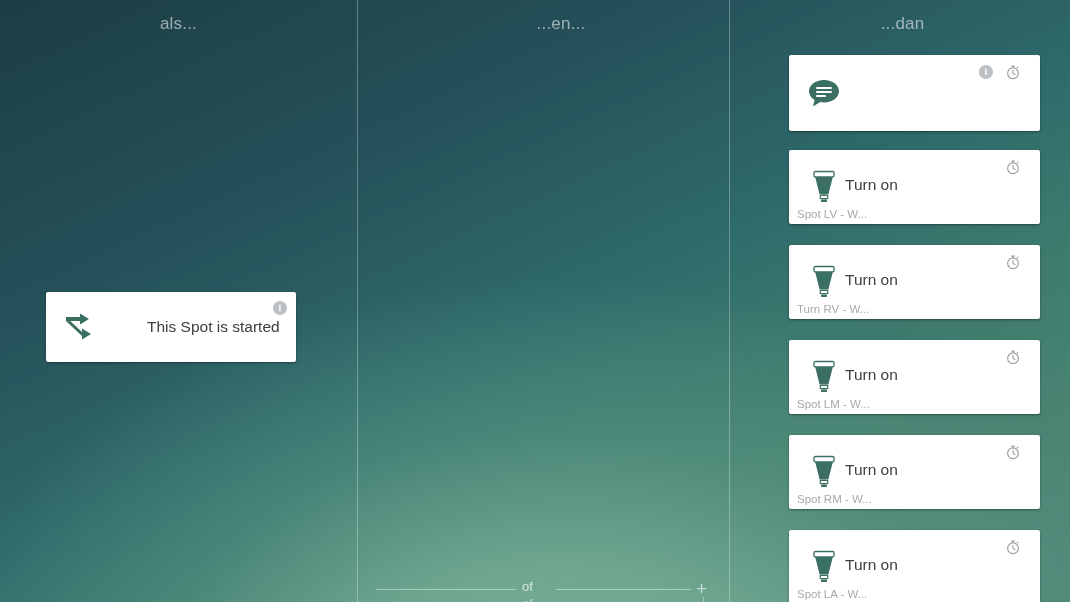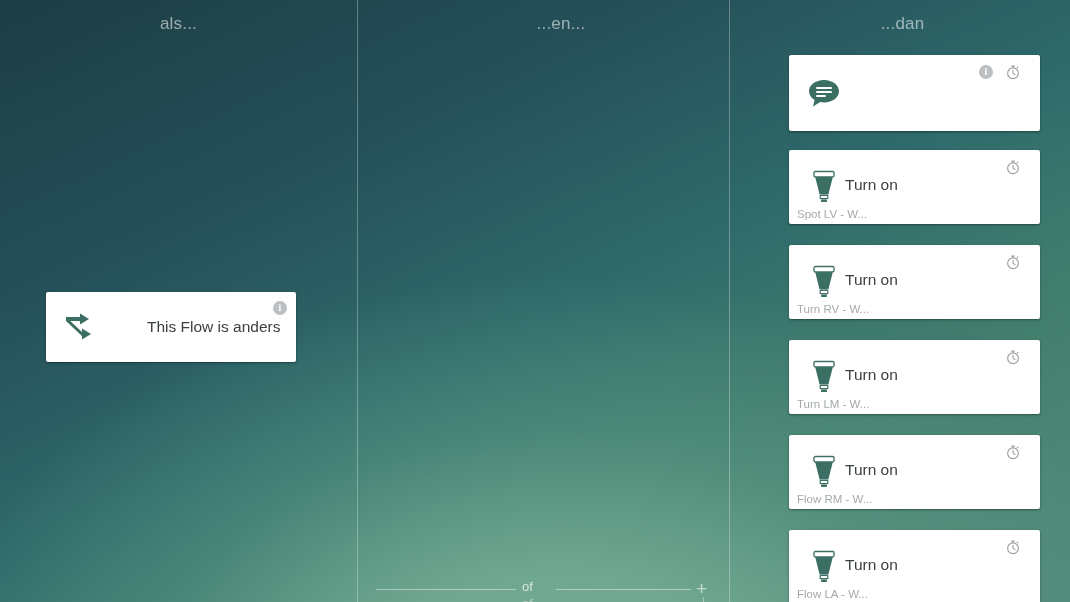--- a/index.html
+++ b/index.html
@@ -183,21 +183,21 @@
   <div class="card" id="card-flow">
     <span class="card-icon">
       <svg viewBox="0 0 34 30" width="34" height="30">
         <g fill="#3c6f63">
           <path d="M1 6 h18 v-4 l9 6.5 -9 6.5 v-4 h-18 z" opacity="0"></path>
           <path d="M2 5 L16 5 L16 1.5 L25 7 L16 12.5 L16 9 L2 9 Z"></path>
           <path d="M2 5 L18 20 L18 16.5 L27 22 L18 27.5 L18 24 L2 9 Z"></path>
         </g>
       </svg>
     </span>
-    <div class="card-title" id="flow-title">This Flow is anders</div>
+    <div class="card-title" id="flow-title">This Spot is started</div>
     <div class="badge-info" style="right:9px; top:9px;">i</div>
   </div>
 
   <div class="card" id="card-say">
     <span class="card-icon">
       <svg viewBox="0 0 34 32" width="34" height="32">
         <path d="M17 3 C8.5 3 2 8 2 14.2 C2 17.8 4.2 21 7.6 23 L6 29.5 L13.2 25.1 C14.4 25.3 15.7 25.4 17 25.4 C25.5 25.4 32 20.4 32 14.2 C32 8 25.5 3 17 3 Z" fill="#3c6f63"></path>
         <rect x="9" y="10" width="16" height="2.1" rx="1" fill="#ffffff"></rect>
         <rect x="9" y="14" width="16" height="2.1" rx="1" fill="#ffffff"></rect>
         <rect x="9" y="18" width="10" height="2.1" rx="1" fill="#ffffff"></rect>
@@ -272,21 +272,21 @@
   <div class="card" style="left:789px; top:340px; width:251px; height:74px;">
     <span class="card-icon">
       <svg viewBox="0 0 26 36" width="26" height="36">
         <path d="M4.5 2.5 h17 a1.6 1.6 0 0 1 1.6 1.6 v2.2 a1.6 1.6 0 0 1 -1.6 1.6 h-17 a1.6 1.6 0 0 1 -1.6 -1.6 v-2.2 a1.6 1.6 0 0 1 1.6 -1.6 z" fill="none" stroke="#3c6f63" stroke-width="1.3"></path>
         <path d="M4.2 8.1 L8.6 25.6 h8.8 L21.8 8.1 Z" fill="#3c6f63"></path>
         <rect x="9.2" y="26.4" width="7.6" height="3.3" rx="0.6" fill="none" stroke="#3c6f63" stroke-width="1.2"></rect>
         <rect x="10.1" y="30.5" width="5.8" height="2.6" rx="0.6" fill="#3c6f63"></rect>
       </svg>
     </span>
     <div class="card-title" style="top:26px;">Turn on</div>
-    <div class="card-sub">Turn LM - W...</div>
+    <div class="card-sub">Spot LM - W...</div>
     <div class="badge-timer" style="right:19px; top:9px;">
       <svg viewBox="0 0 20 20">
         <g fill="none" stroke="#9a9fa2" stroke-width="1.4">
           <circle cx="10" cy="11.6" r="6.7"></circle>
             <path d="M10 11.6 L10 7.6"></path>
             <path d="M10 11.6 L13 13.6"></path>
           <path d="M7.7 2.6 L12.3 2.6"></path>
             <path d="M10 2.6 L10 4.9"></path>
             <path d="M14.9 5.2 L16.6 3.6"></path>
         </g>
@@ -297,21 +297,21 @@
   <div class="card" style="left:789px; top:435px; width:251px; height:74px;">
     <span class="card-icon">
       <svg viewBox="0 0 26 36" width="26" height="36">
         <path d="M4.5 2.5 h17 a1.6 1.6 0 0 1 1.6 1.6 v2.2 a1.6 1.6 0 0 1 -1.6 1.6 h-17 a1.6 1.6 0 0 1 -1.6 -1.6 v-2.2 a1.6 1.6 0 0 1 1.6 -1.6 z" fill="none" stroke="#3c6f63" stroke-width="1.3"></path>
         <path d="M4.2 8.1 L8.6 25.6 h8.8 L21.8 8.1 Z" fill="#3c6f63"></path>
         <rect x="9.2" y="26.4" width="7.6" height="3.3" rx="0.6" fill="none" stroke="#3c6f63" stroke-width="1.2"></rect>
         <rect x="10.1" y="30.5" width="5.8" height="2.6" rx="0.6" fill="#3c6f63"></rect>
       </svg>
     </span>
     <div class="card-title" style="top:26px;">Turn on</div>
-    <div class="card-sub">Flow RM - W...</div>
+    <div class="card-sub">Spot RM - W...</div>
     <div class="badge-timer" style="right:19px; top:9px;">
       <svg viewBox="0 0 20 20">
         <g fill="none" stroke="#9a9fa2" stroke-width="1.4">
           <circle cx="10" cy="11.6" r="6.7"></circle>
             <path d="M10 11.6 L10 7.6"></path>
             <path d="M10 11.6 L13 13.6"></path>
           <path d="M7.7 2.6 L12.3 2.6"></path>
             <path d="M10 2.6 L10 4.9"></path>
             <path d="M14.9 5.2 L16.6 3.6"></path>
         </g>
@@ -322,21 +322,21 @@
   <div class="card" style="left:789px; top:530px; width:251px; height:74px;">
     <span class="card-icon">
       <svg viewBox="0 0 26 36" width="26" height="36">
         <path d="M4.5 2.5 h17 a1.6 1.6 0 0 1 1.6 1.6 v2.2 a1.6 1.6 0 0 1 -1.6 1.6 h-17 a1.6 1.6 0 0 1 -1.6 -1.6 v-2.2 a1.6 1.6 0 0 1 1.6 -1.6 z" fill="none" stroke="#3c6f63" stroke-width="1.3"></path>
         <path d="M4.2 8.1 L8.6 25.6 h8.8 L21.8 8.1 Z" fill="#3c6f63"></path>
         <rect x="9.2" y="26.4" width="7.6" height="3.3" rx="0.6" fill="none" stroke="#3c6f63" stroke-width="1.2"></rect>
         <rect x="10.1" y="30.5" width="5.8" height="2.6" rx="0.6" fill="#3c6f63"></rect>
       </svg>
     </span>
     <div class="card-title" style="top:26px;">Turn on</div>
-    <div class="card-sub">Flow LA - W...</div>
+    <div class="card-sub">Spot LA - W...</div>
     <div class="badge-timer" style="right:19px; top:9px;">
       <svg viewBox="0 0 20 20">
         <g fill="none" stroke="#9a9fa2" stroke-width="1.4">
           <circle cx="10" cy="11.6" r="6.7"></circle>
             <path d="M10 11.6 L10 7.6"></path>
             <path d="M10 11.6 L13 13.6"></path>
           <path d="M7.7 2.6 L12.3 2.6"></path>
             <path d="M10 2.6 L10 4.9"></path>
             <path d="M14.9 5.2 L16.6 3.6"></path>
         </g>

